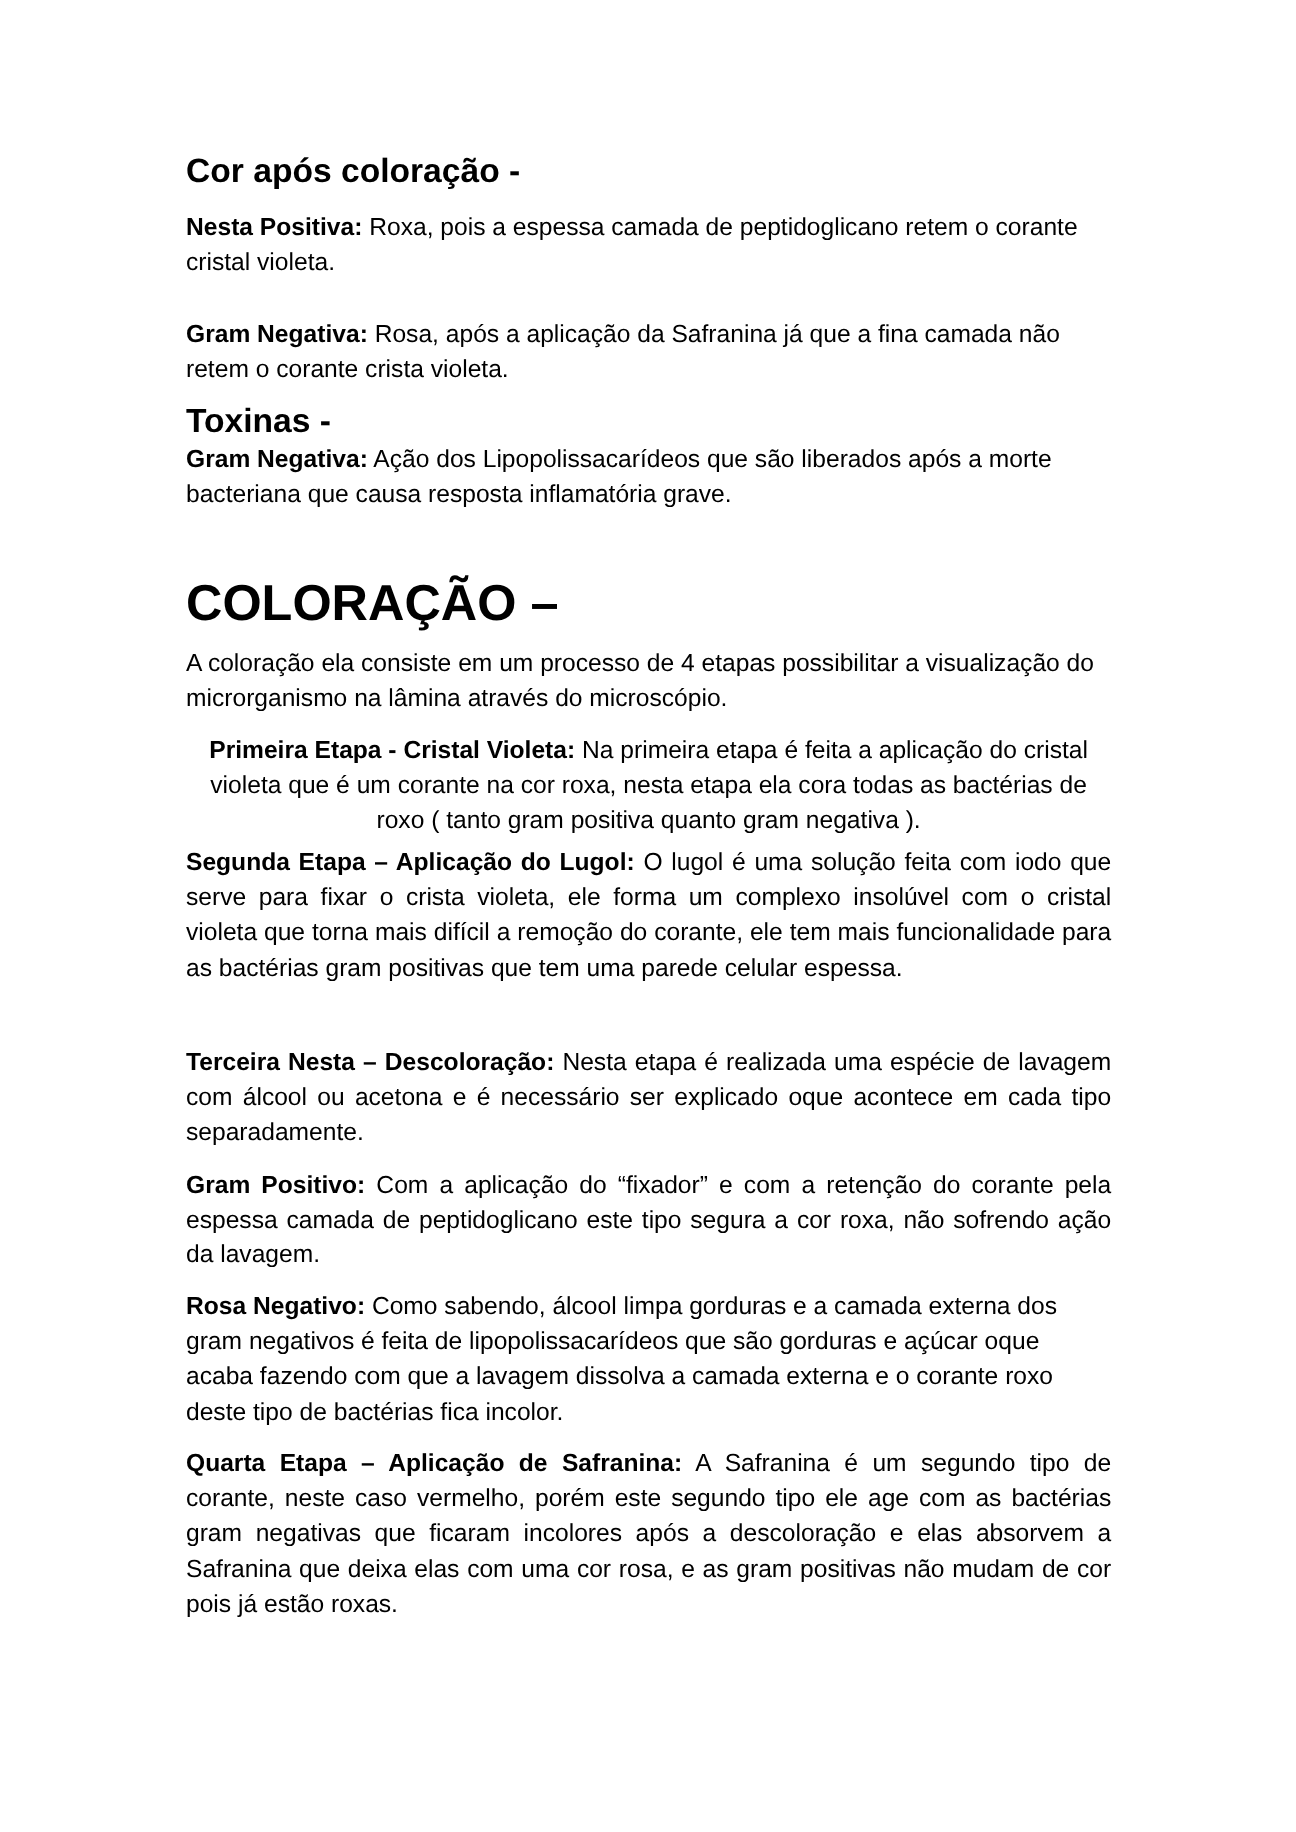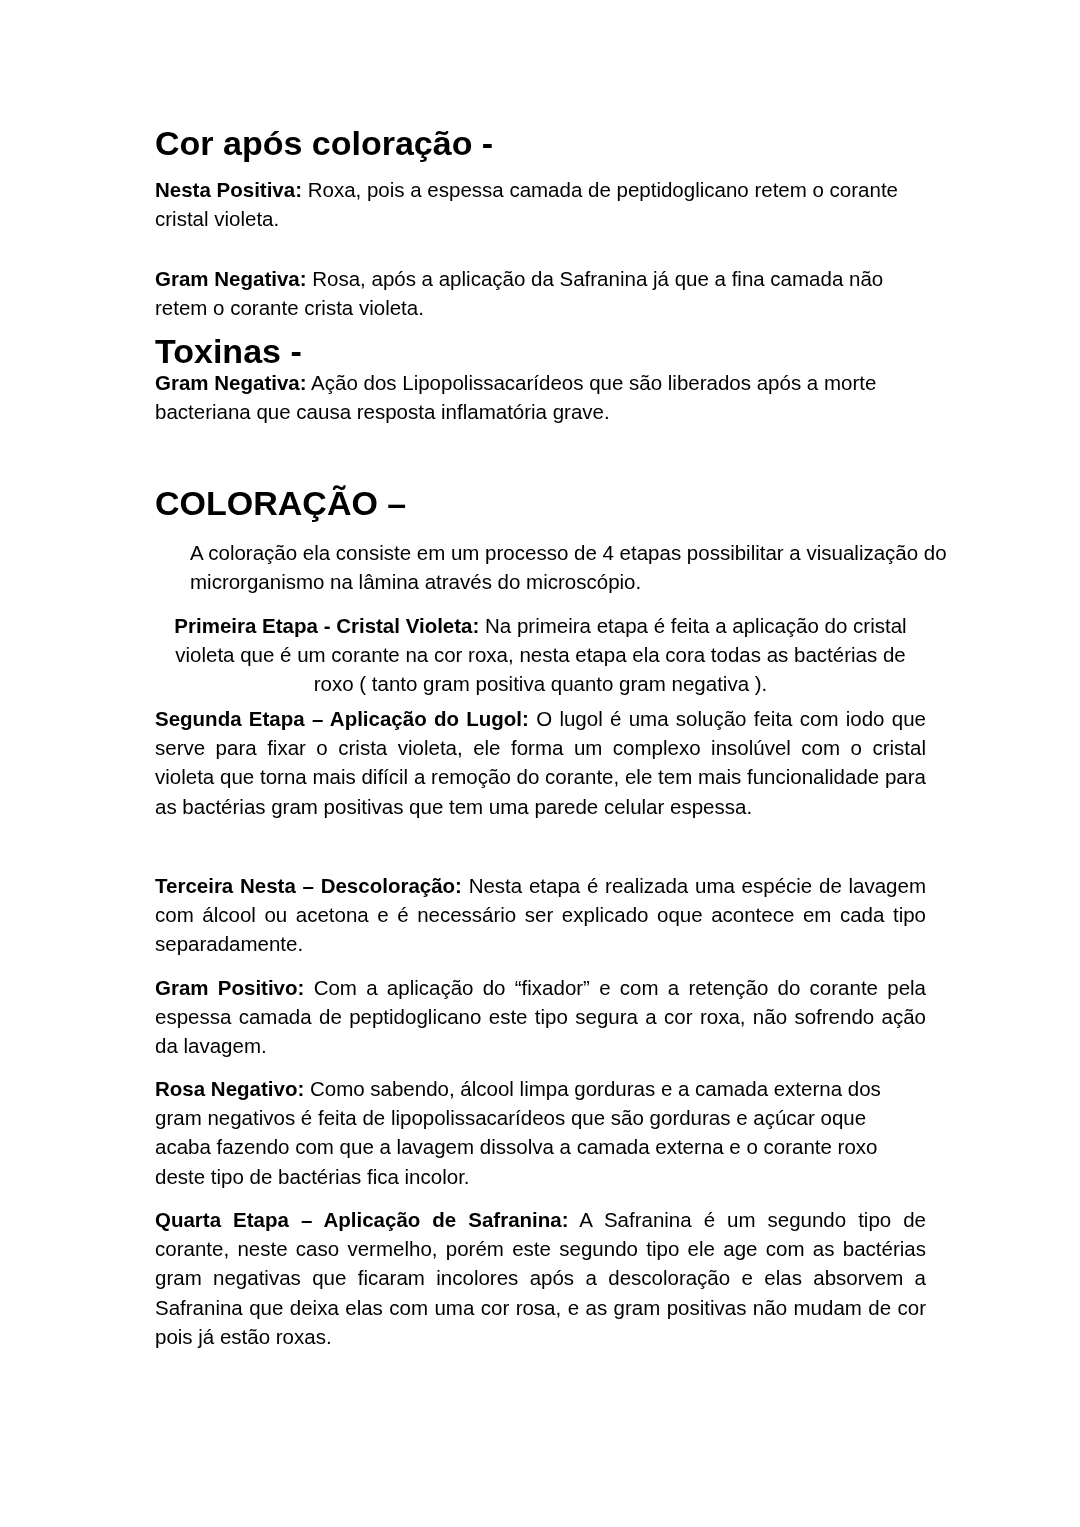--- a/index.html
+++ b/index.html
@@ -18,30 +18,30 @@
     .page {
       position: absolute;
       left: 155px;
       top: 0;
       width: 771px;
     }
     .h2 {
       position: absolute;
       left: 0;
       font-weight: bold;
-      font-size: 34px;
+      font-size: 28px;
       line-height: 30px;
       margin: 0;
       white-space: nowrap;
     }
     .h1 {
       position: absolute;
       left: 0;
       font-weight: bold;
-      font-size: 34px;
+      font-size: 42px;
       line-height: 40px;
       margin: 0;
       white-space: nowrap;
     }
     .para {
       position: absolute;
       left: 0;
       width: 771px;
       font-size: 20.5px;
       line-height: 29.2px;
@@ -64,21 +64,21 @@
   <p class="para" style="top:175px;"><span class="lead">Nesta Positiva:</span><span> Roxa, pois a espessa camada de peptidoglicano retem o corante cristal violeta.</span></p>
 
   <p class="para" style="top:264px;"><span class="lead">Gram Negativa:</span><span> Rosa, após a aplicação da Safranina já que a fina camada não retem o corante crista violeta.</span></p>
 
   <h2 class="h2" style="top:336px;">Toxinas -</h2>
 
   <p class="para" style="top:368px;"><span class="lead">Gram Negativa:</span><span> Ação dos Lipopolissacarídeos que são liberados após a morte bacteriana que causa resposta inflamatória grave.</span></p>
 
   <h1 class="h1" style="top:483px;">COLORAÇÃO –</h1>
 
-  <p class="para" style="top:538px;margin-left:35px;">A coloração ela consiste em um processo de 4 etapas possibilitar a visualização do microrganismo na lâmina através do microscópio.</p>
+  <p class="para" style="top:538px;">A coloração ela consiste em um processo de 4 etapas possibilitar a visualização do microrganismo na lâmina através do microscópio.</p>
 
   <p class="para" style="top:611px;text-align:center;"><span class="lead">Primeira Etapa - Cristal Violeta:</span><span> Na primeira etapa é feita a aplicação do cristal violeta que é um corante na cor roxa, nesta etapa ela cora todas as bactérias de roxo ( tanto gram positiva quanto gram negativa ).</span></p>
 
   <p class="para justify" style="top:704px;"><span class="lead">Segunda Etapa – Aplicação do Lugol:</span><span> O lugol é uma solução feita com iodo que serve para fixar o crista violeta, ele forma um complexo insolúvel com o cristal violeta que torna mais difícil a remoção do corante, ele tem mais funcionalidade para as bactérias gram positivas que tem uma parede celular espessa.</span></p>
 
   <p class="para justify" style="top:871px;"><span class="lead">Terceira Nesta – Descoloração:</span><span> Nesta etapa é realizada uma espécie de lavagem com álcool ou acetona e é necessário ser explicado oque acontece em cada tipo separadamente.</span></p>
 
   <p class="para justify" style="top:973px;"><span class="lead">Gram Positivo:</span><span> Com a aplicação do “fixador” e com a retenção do corante pela espessa camada de peptidoglicano este tipo segura a cor roxa, não sofrendo ação da lavagem.</span></p>
 
   <p class="para" style="top:1074px;"><span class="lead">Rosa Negativo:</span><span> Como sabendo, álcool limpa gorduras e a camada externa dos gram negativos é feita de lipopolissacarídeos que são gorduras e açúcar oque acaba fazendo com que a lavagem dissolva a camada externa e o corante roxo deste tipo de bactérias fica incolor.</span></p>

